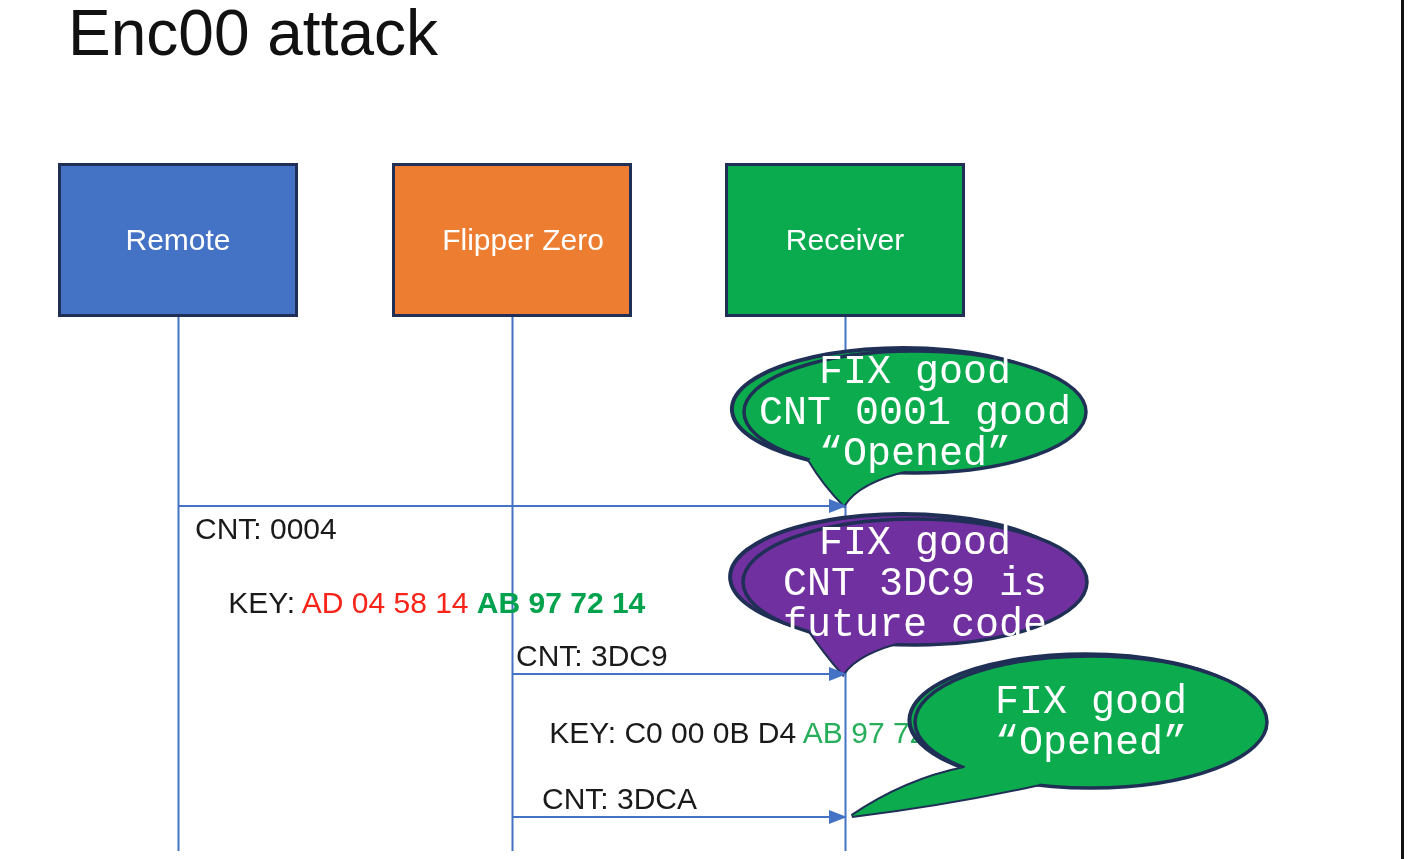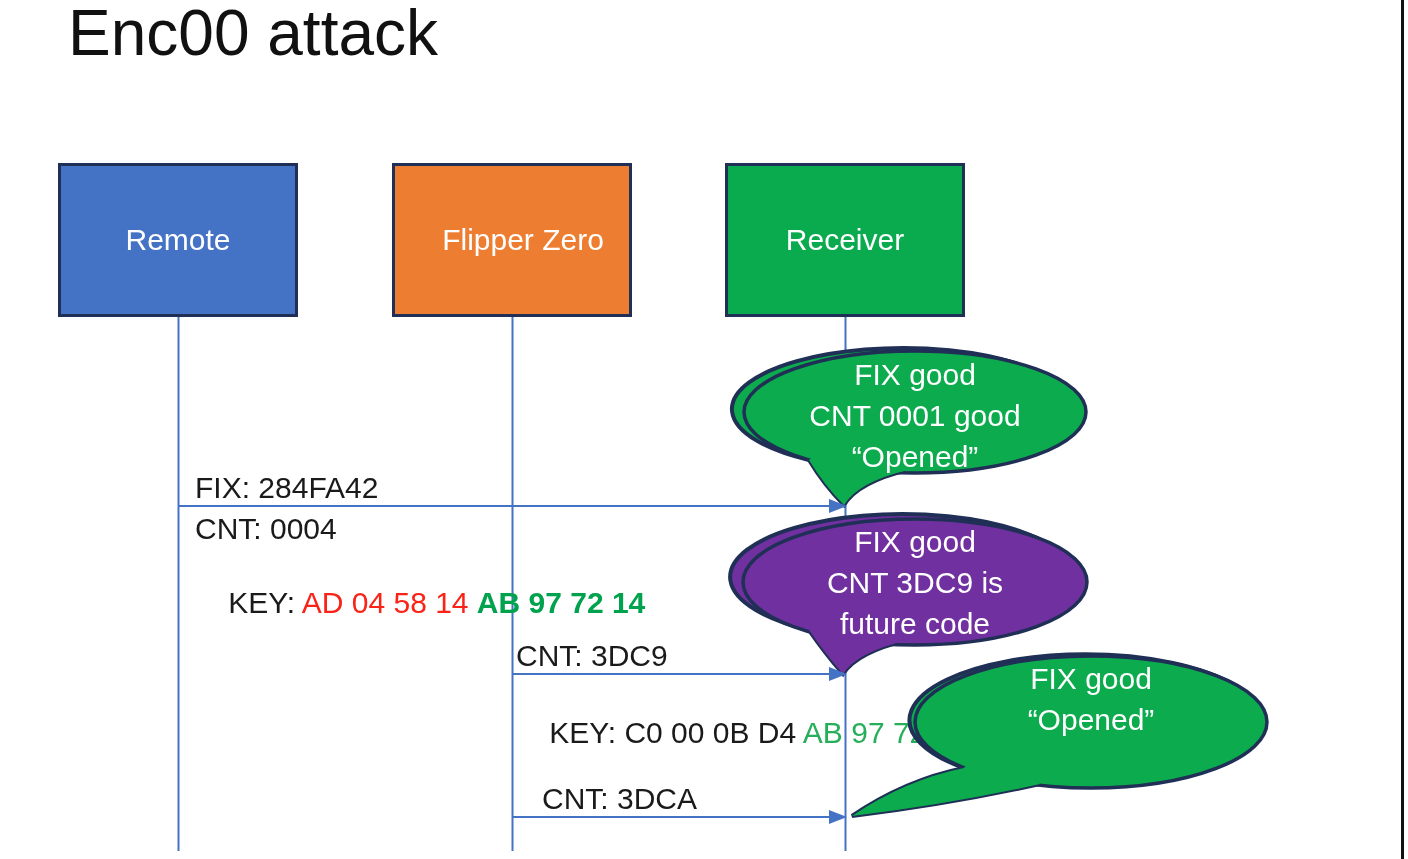--- a/index.html
+++ b/index.html
@@ -19,22 +19,22 @@
     color:#fff;font-size:30px;
   }
   .actor-remote{left:58px;}
   .actor-flipper{left:392px;}
   .actor-receiver{left:725px;}
   .msg{
     position:absolute;font-size:30px;color:#1a1a1a;white-space:pre;line-height:36px;
   }
   .bubble-text{
     position:absolute;display:flex;flex-direction:column;align-items:center;
-    justify-content:flex-start;text-align:center;color:#ffffff;font-size:30px;
-    line-height:41px;white-space:pre;
+    justify-content:center;text-align:center;color:#ffffff;font-size:40px;
+    line-height:41px;white-space:pre;font-family:Liberation Mono, monospace;
   }
   .bt1{left:755px;top:354px;width:320px;height:118px;}
   .bt2{left:755px;top:521px;width:320px;height:126px;}
   .bt3{left:928px;top:658px;width:326px;height:130px;}
   .slide-edge{position:absolute;left:1401px;top:0;width:3px;height:859px;background:#111;}
 </style>
 </head>
 <body>
 
 <div class="stage">
@@ -50,21 +50,20 @@
   <div class="actor actor-remote" style="background: rgb(68, 114, 196);">
     <span>Remote</span>
   </div>
   <div class="actor actor-flipper" style="background: rgb(237, 125, 49); padding-left: 22px;">
     <span>Flipper Zero</span>
   </div>
   <div class="actor actor-receiver" style="background: rgb(10, 171, 78);">
     <span>Receiver</span>
   </div>
 
-  <div class="msg" style="left:195px;top:470px;">FIX: 284FA42</div>
   <div class="msg" style="left:195px;top:511px;">CNT: 0004</div>
   <div class="msg" style="left:195px;top:549px;">
     <span>KEY: </span><span style="color: rgb(249, 35, 24);">AD 04 58 14 </span><span style="font-weight: bold; color: rgb(0, 162, 77);">AB 97 72 14</span>
   </div>
 
   <div class="msg" style="left:516px;top:638px;">CNT: 3DC9</div>
   <div class="msg" style="left:516px;top:679px;">
     <span>KEY: </span><span>C0 00 0B D4 </span><span style="color: rgb(39, 174, 91);">AB 97 72 14</span>
   </div>
 

